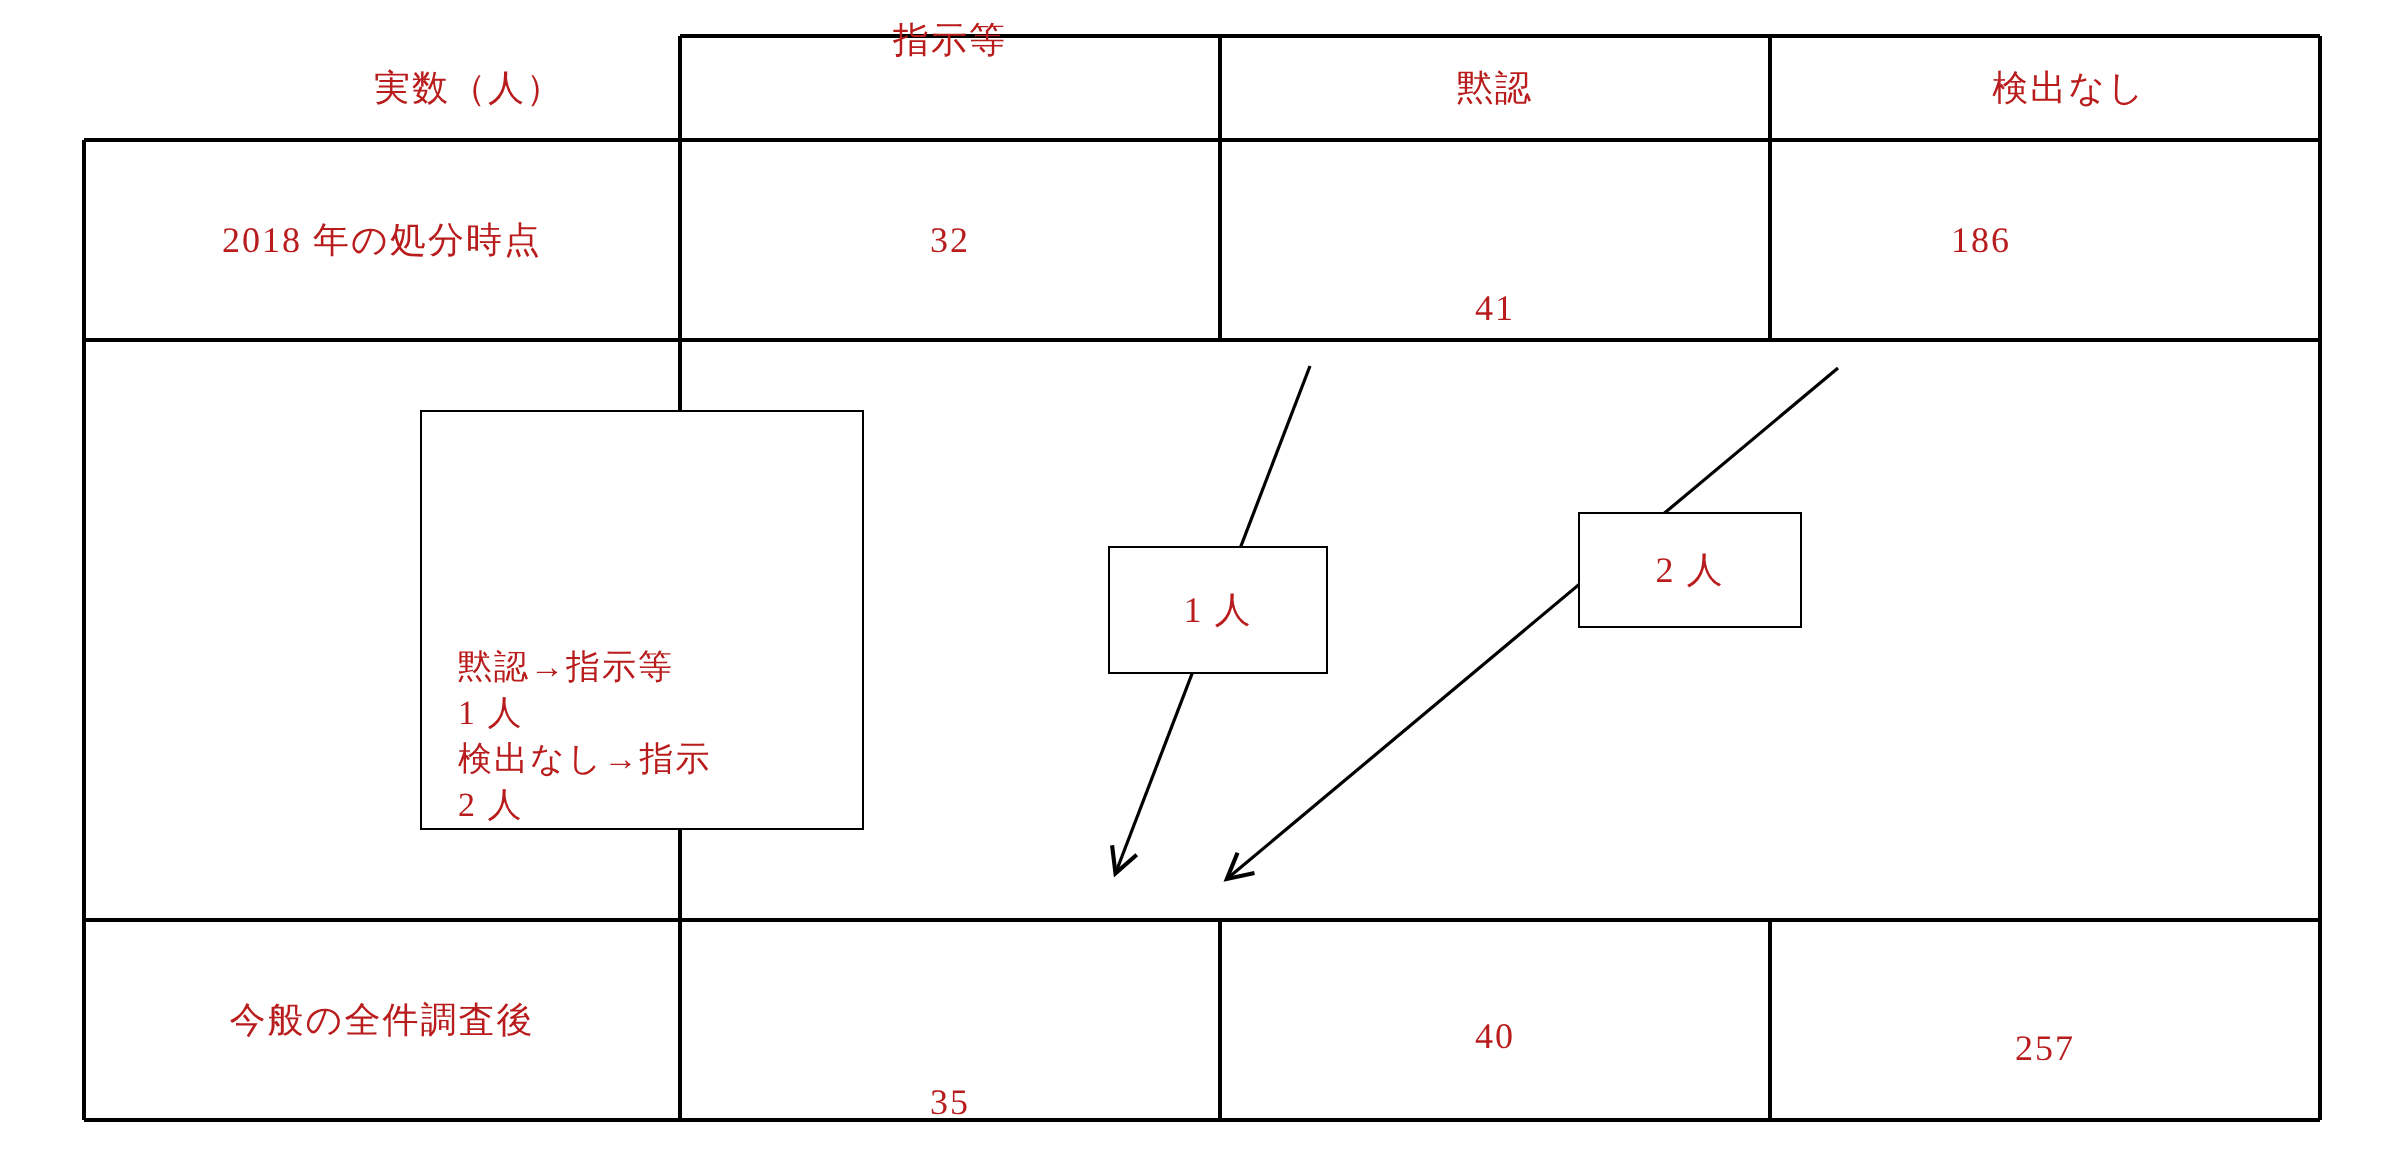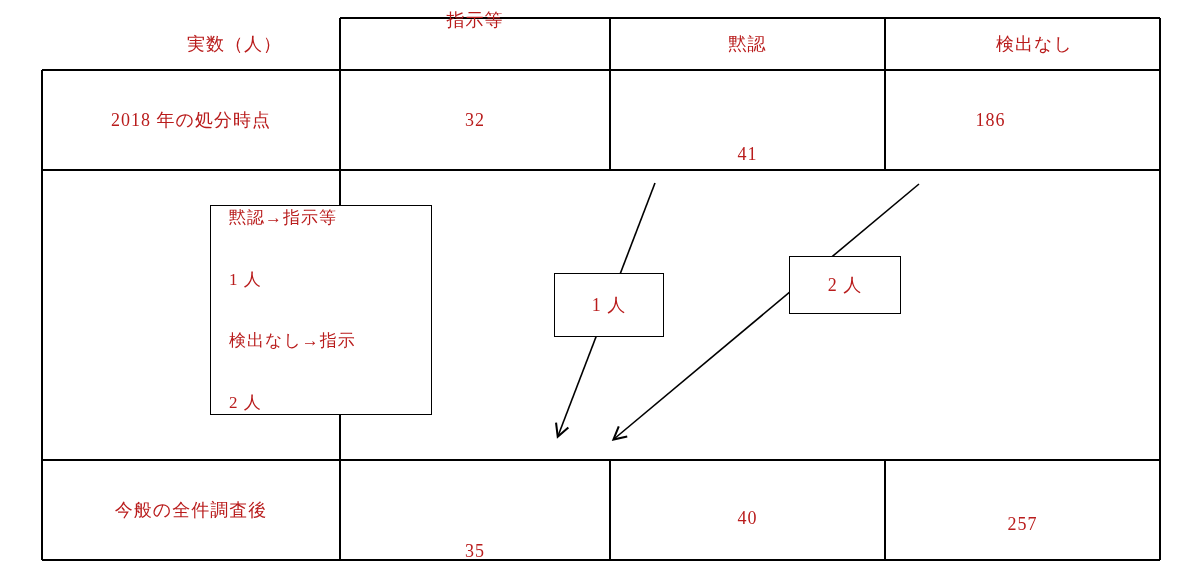--- a/index.html
+++ b/index.html
@@ -39,21 +39,21 @@
     position: absolute;
     left: 210px;
     top: 205px;
     width: 222px;
     height: 210px;
     background: #ffffff;
     border: 1px solid #000000;
     box-sizing: border-box;
     display: flex;
     flex-direction: column;
-    justify-content: space-between;
+    justify-content: flex-end;
     padding-left: 18px;
     font-size: 17px;
     letter-spacing: 1px;
   }
   .labelbox {
     position: absolute;
     background: #ffffff;
     border: 1px solid #000000;
     box-sizing: border-box;
     display: flex;

